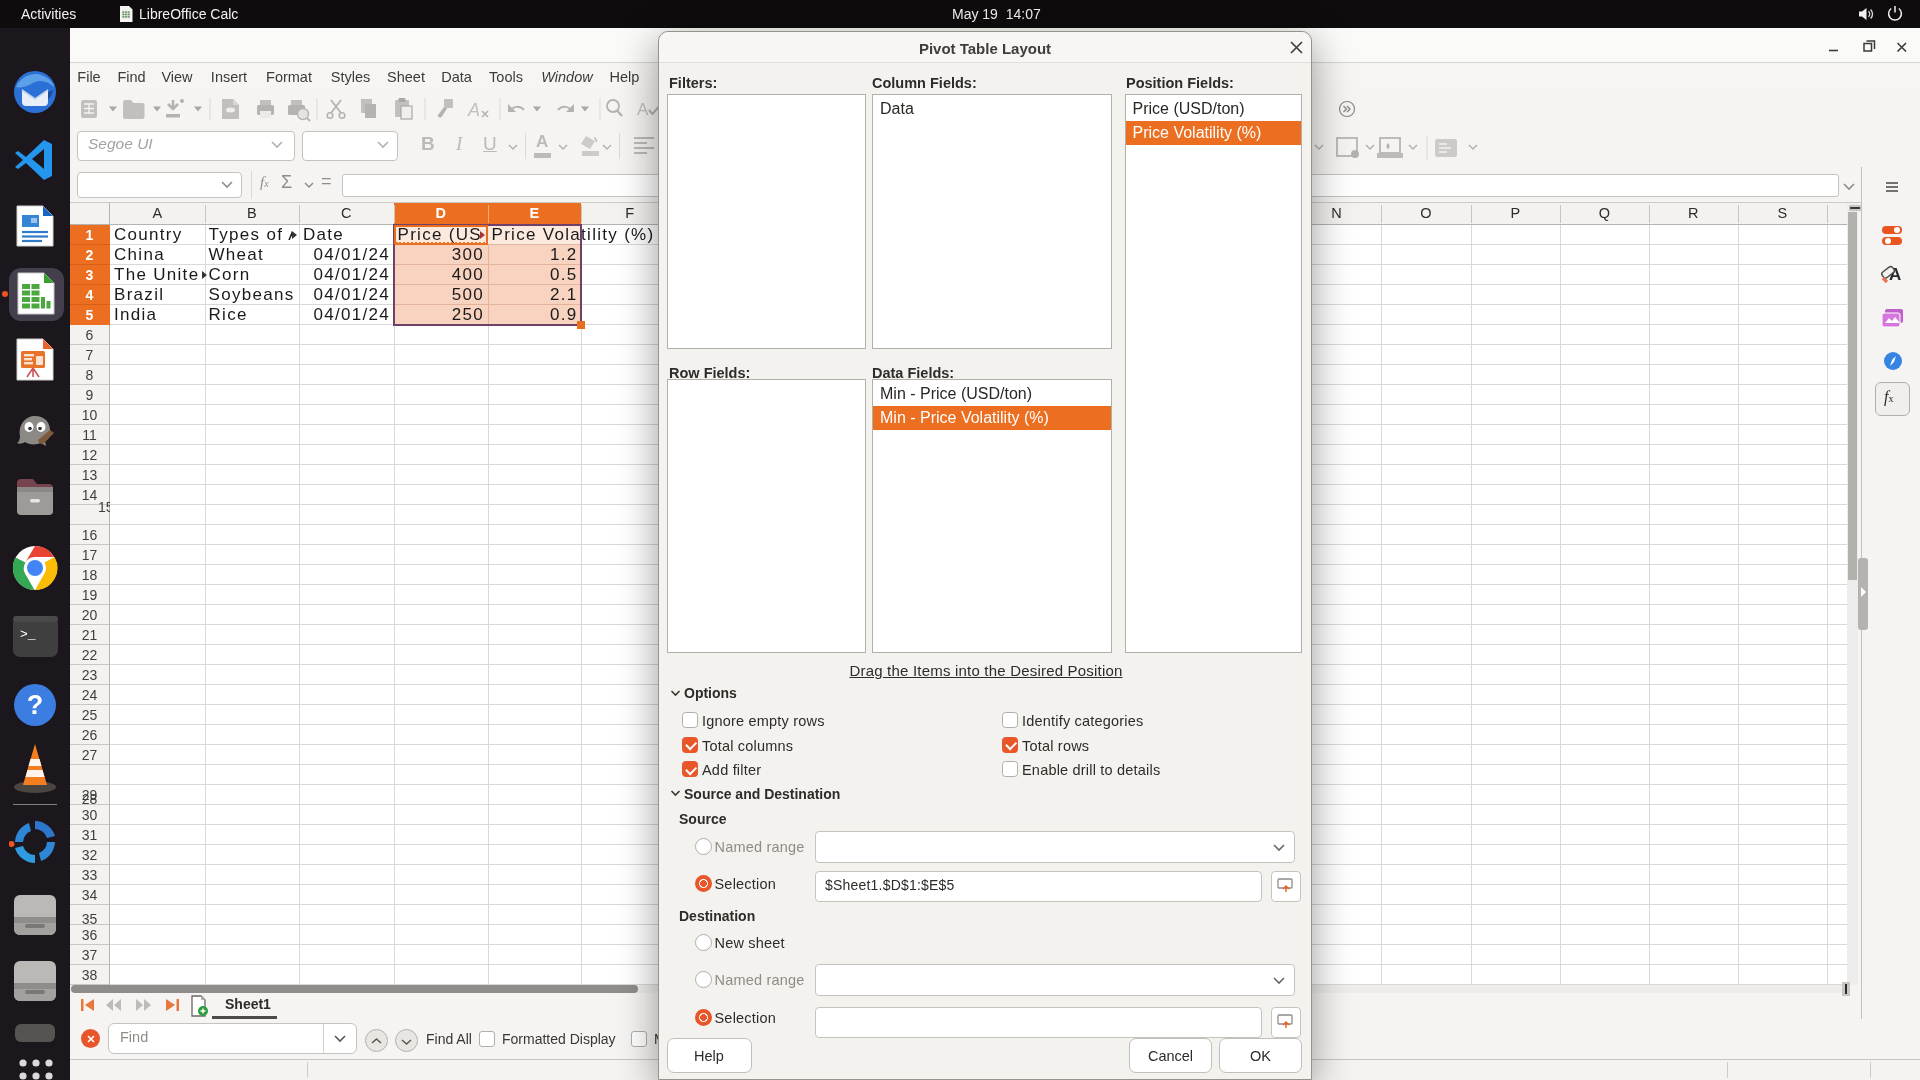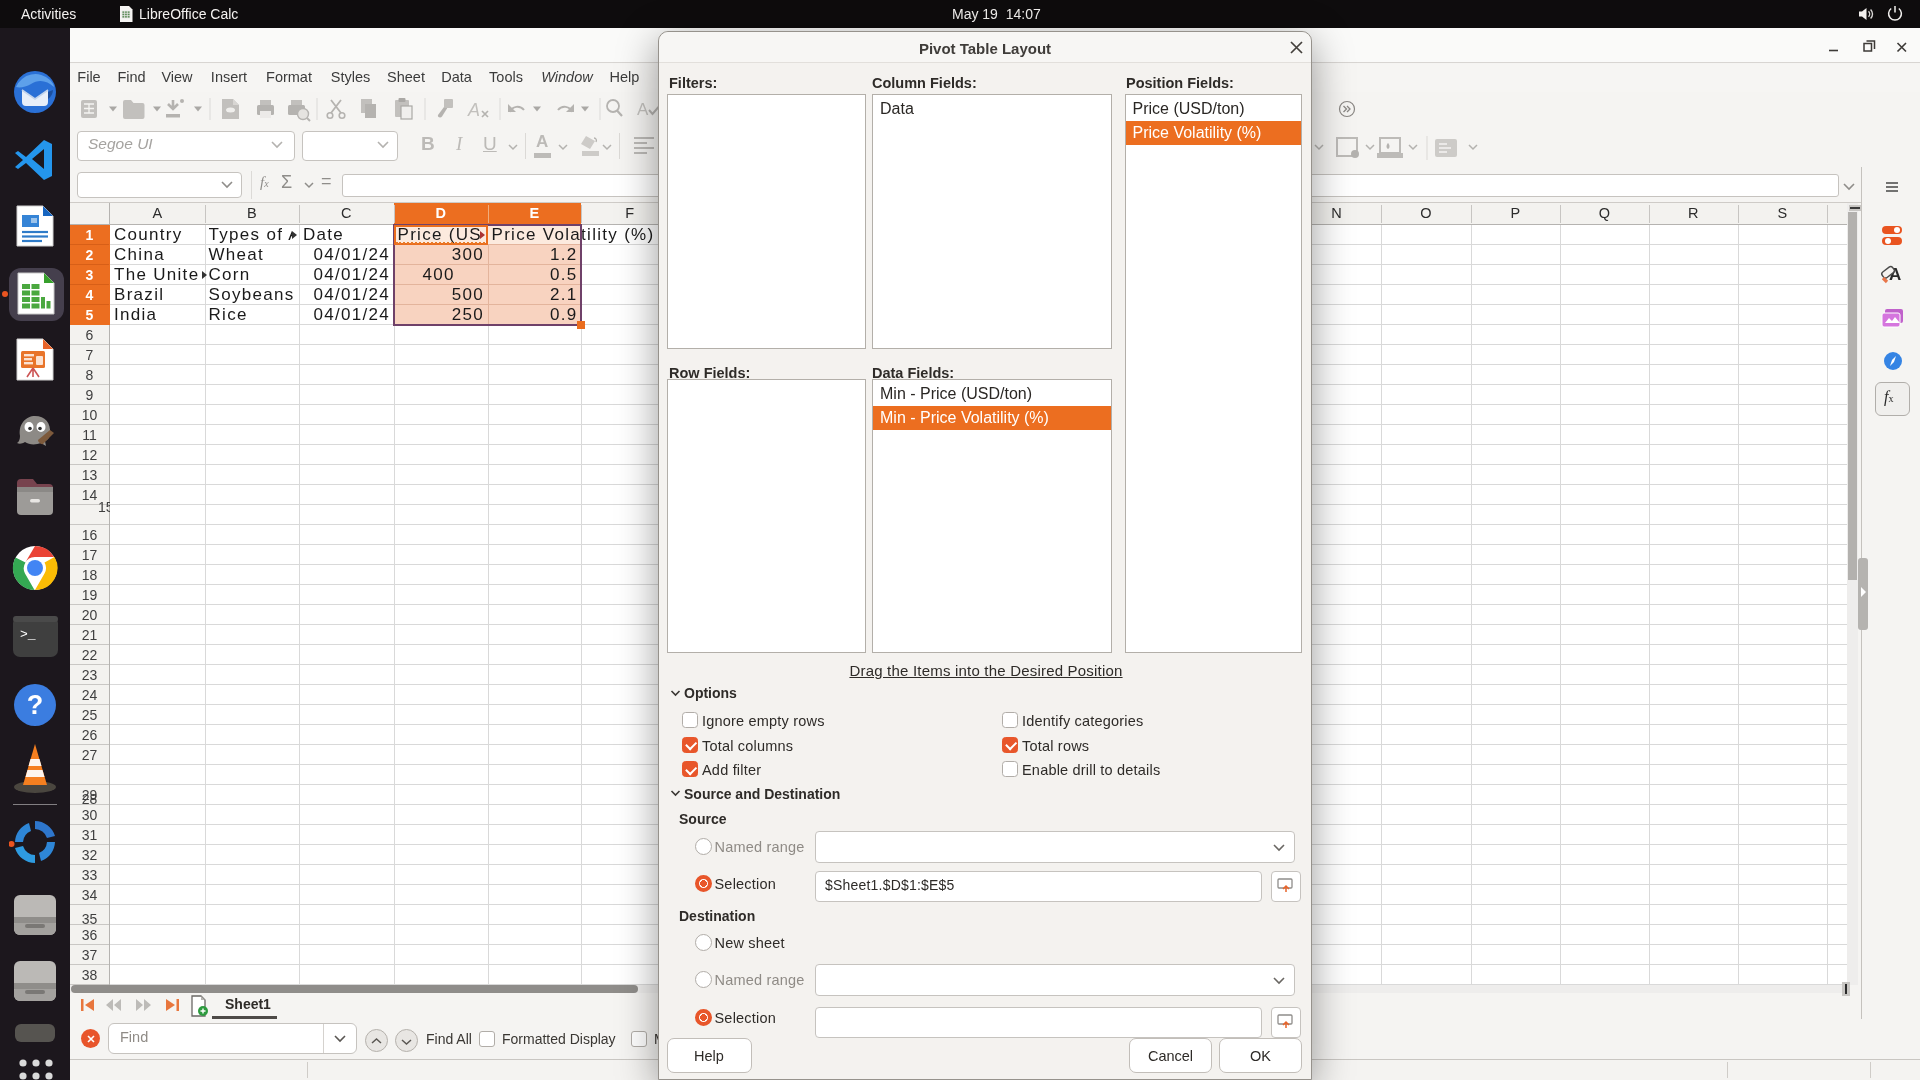--- a/index.html
+++ b/index.html
@@ -476,21 +476,21 @@
   <div class="cell" style="left:208.5px;top:265px;">Corn</div>
   <div class="cell" style="left:114px;top:285px;">Brazil</div>
   <div class="cell" style="left:208.5px;top:285px;">Soybeans</div>
   <div class="cell" style="left:114px;top:305px;">India</div>
   <div class="cell" style="left:208.5px;top:305px;">Rice</div>
   <div class="cell" style="left:299px;top:245px;width:91px;text-align:right;">04/01/24</div>
   <div class="cell" style="left:299px;top:265px;width:91px;text-align:right;">04/01/24</div>
   <div class="cell" style="left:299px;top:285px;width:91px;text-align:right;">04/01/24</div>
   <div class="cell" style="left:299px;top:305px;width:91px;text-align:right;">04/01/24</div>
   <div class="cell" style="left:393.5px;top:245px;width:90.5px;text-align:right;">300</div>
-  <div class="cell" style="left:393.5px;top:265px;width:90.5px;text-align:center;">400</div>
+  <div class="cell" style="left:393.5px;top:265px;width:90.5px;text-align:right;">400</div>
   <div class="cell" style="left:393.5px;top:285px;width:90.5px;text-align:right;">500</div>
   <div class="cell" style="left:393.5px;top:305px;width:90.5px;text-align:right;">250</div>
   <div class="cell" style="left:487.5px;top:245px;width:90px;text-align:right;">1.2</div>
   <div class="cell" style="left:487.5px;top:265px;width:90px;text-align:right;">0.5</div>
   <div class="cell" style="left:487.5px;top:285px;width:90px;text-align:right;">2.1</div>
   <div class="cell" style="left:487.5px;top:305px;width:90px;text-align:right;">0.9</div>
 
   <svg class="abs" style="left:291px;top:230px;" width="7" height="10" viewBox="0 0 7 10">
       <path d="M1 1 l5 4 l-5 4 Z" fill="#333"></path>
     </svg>

